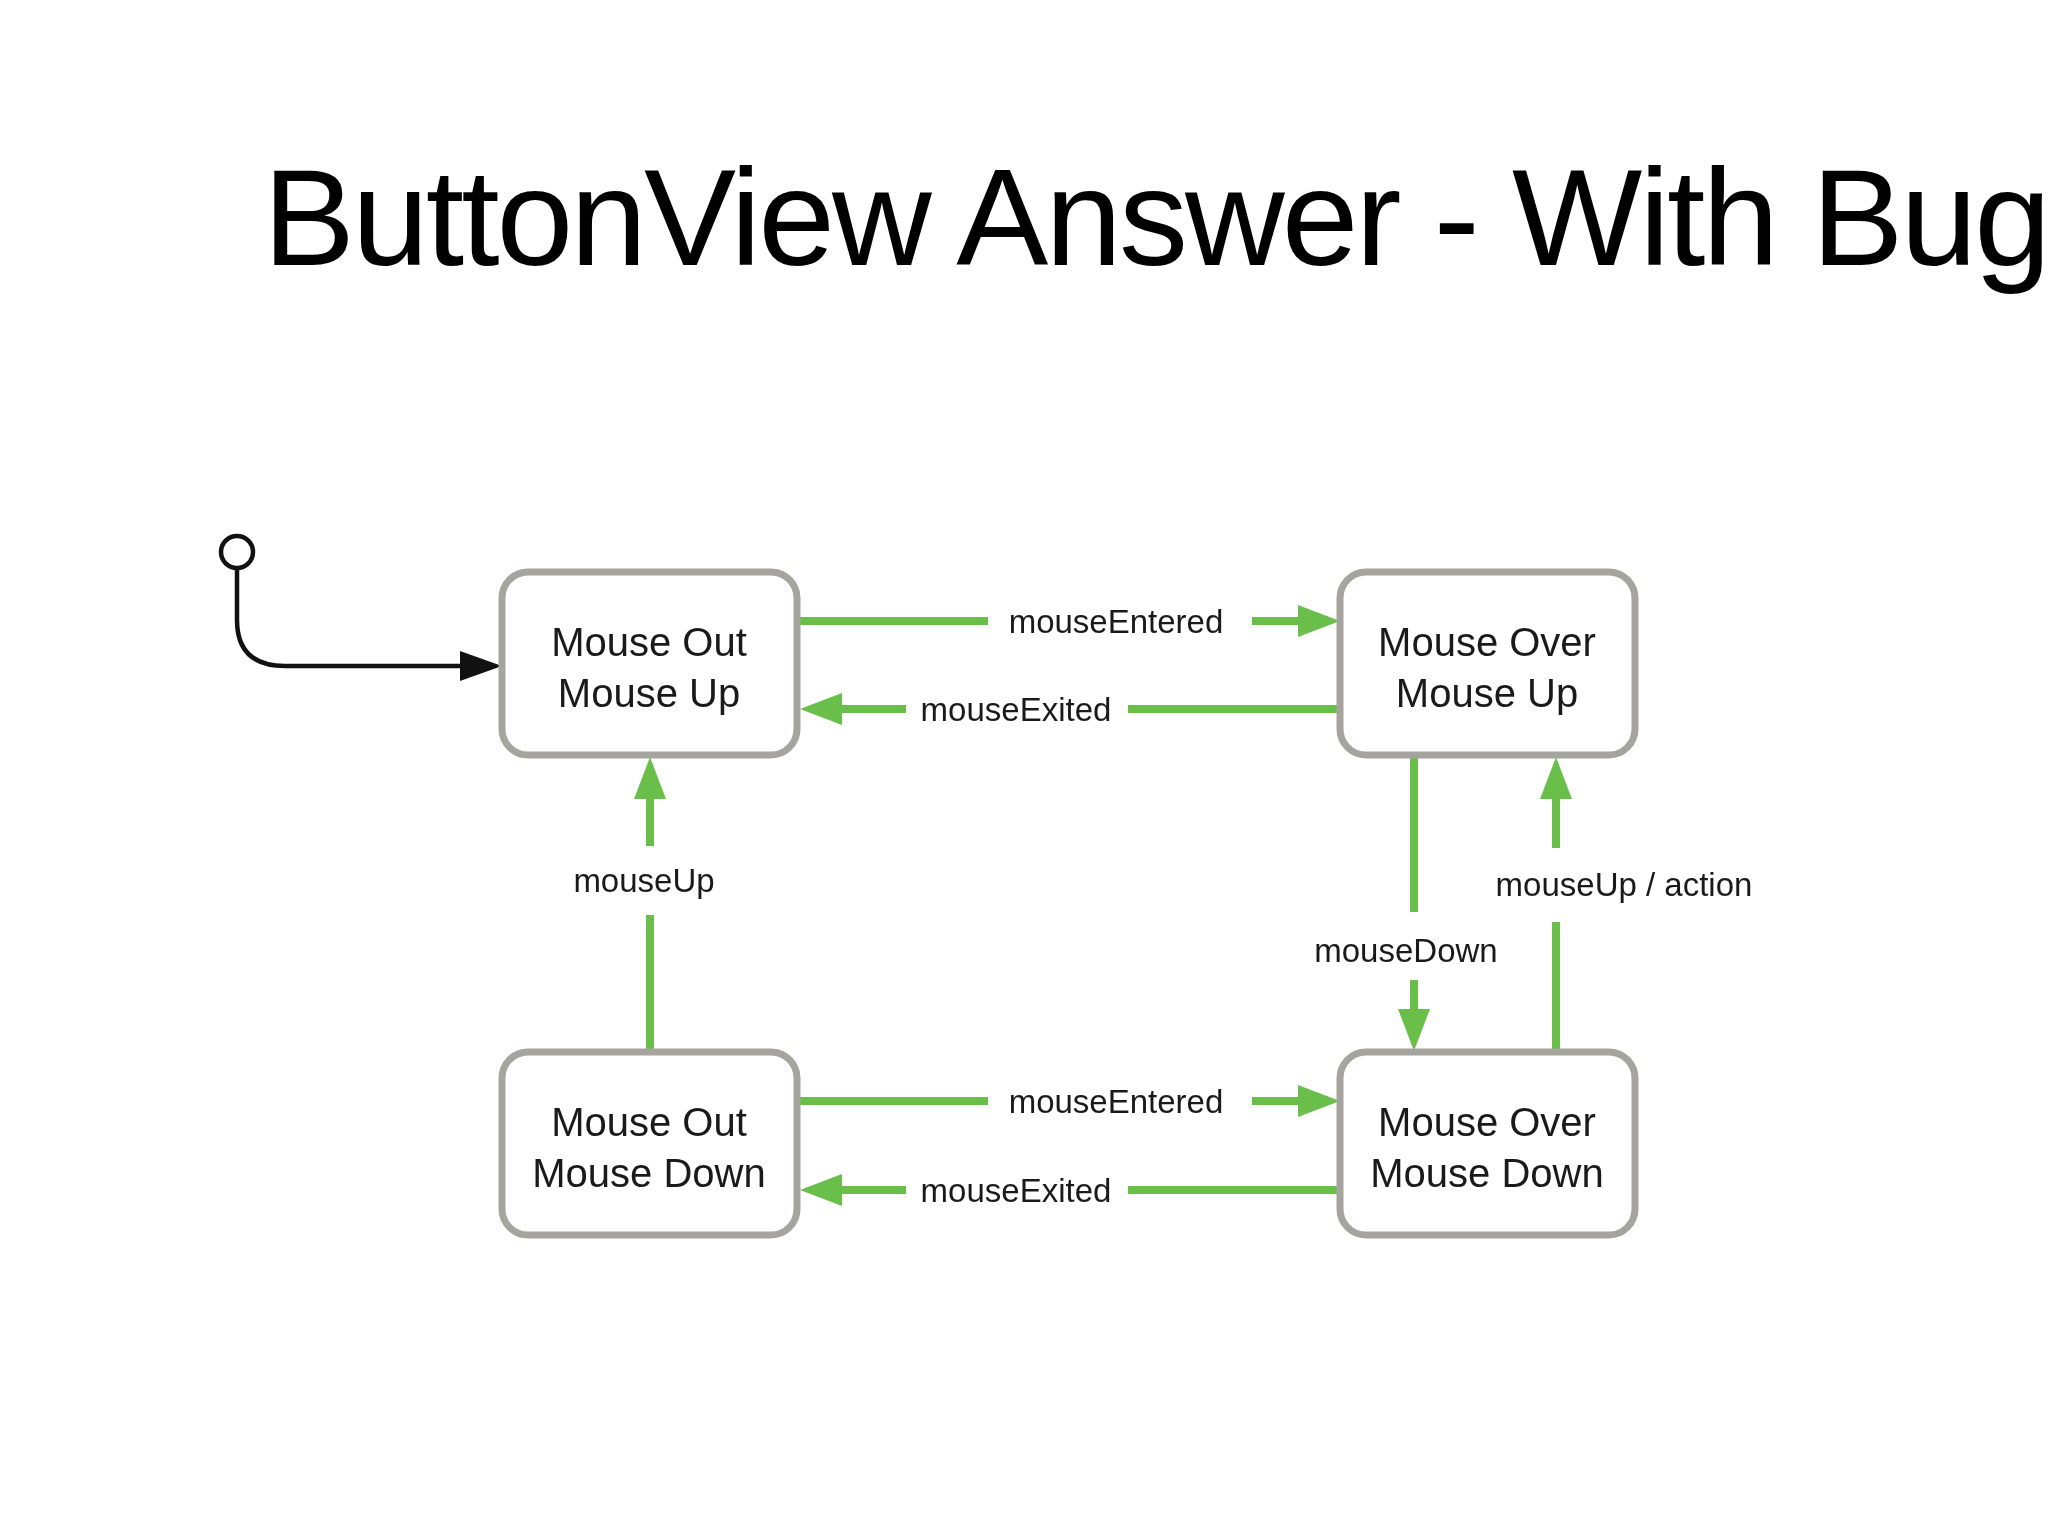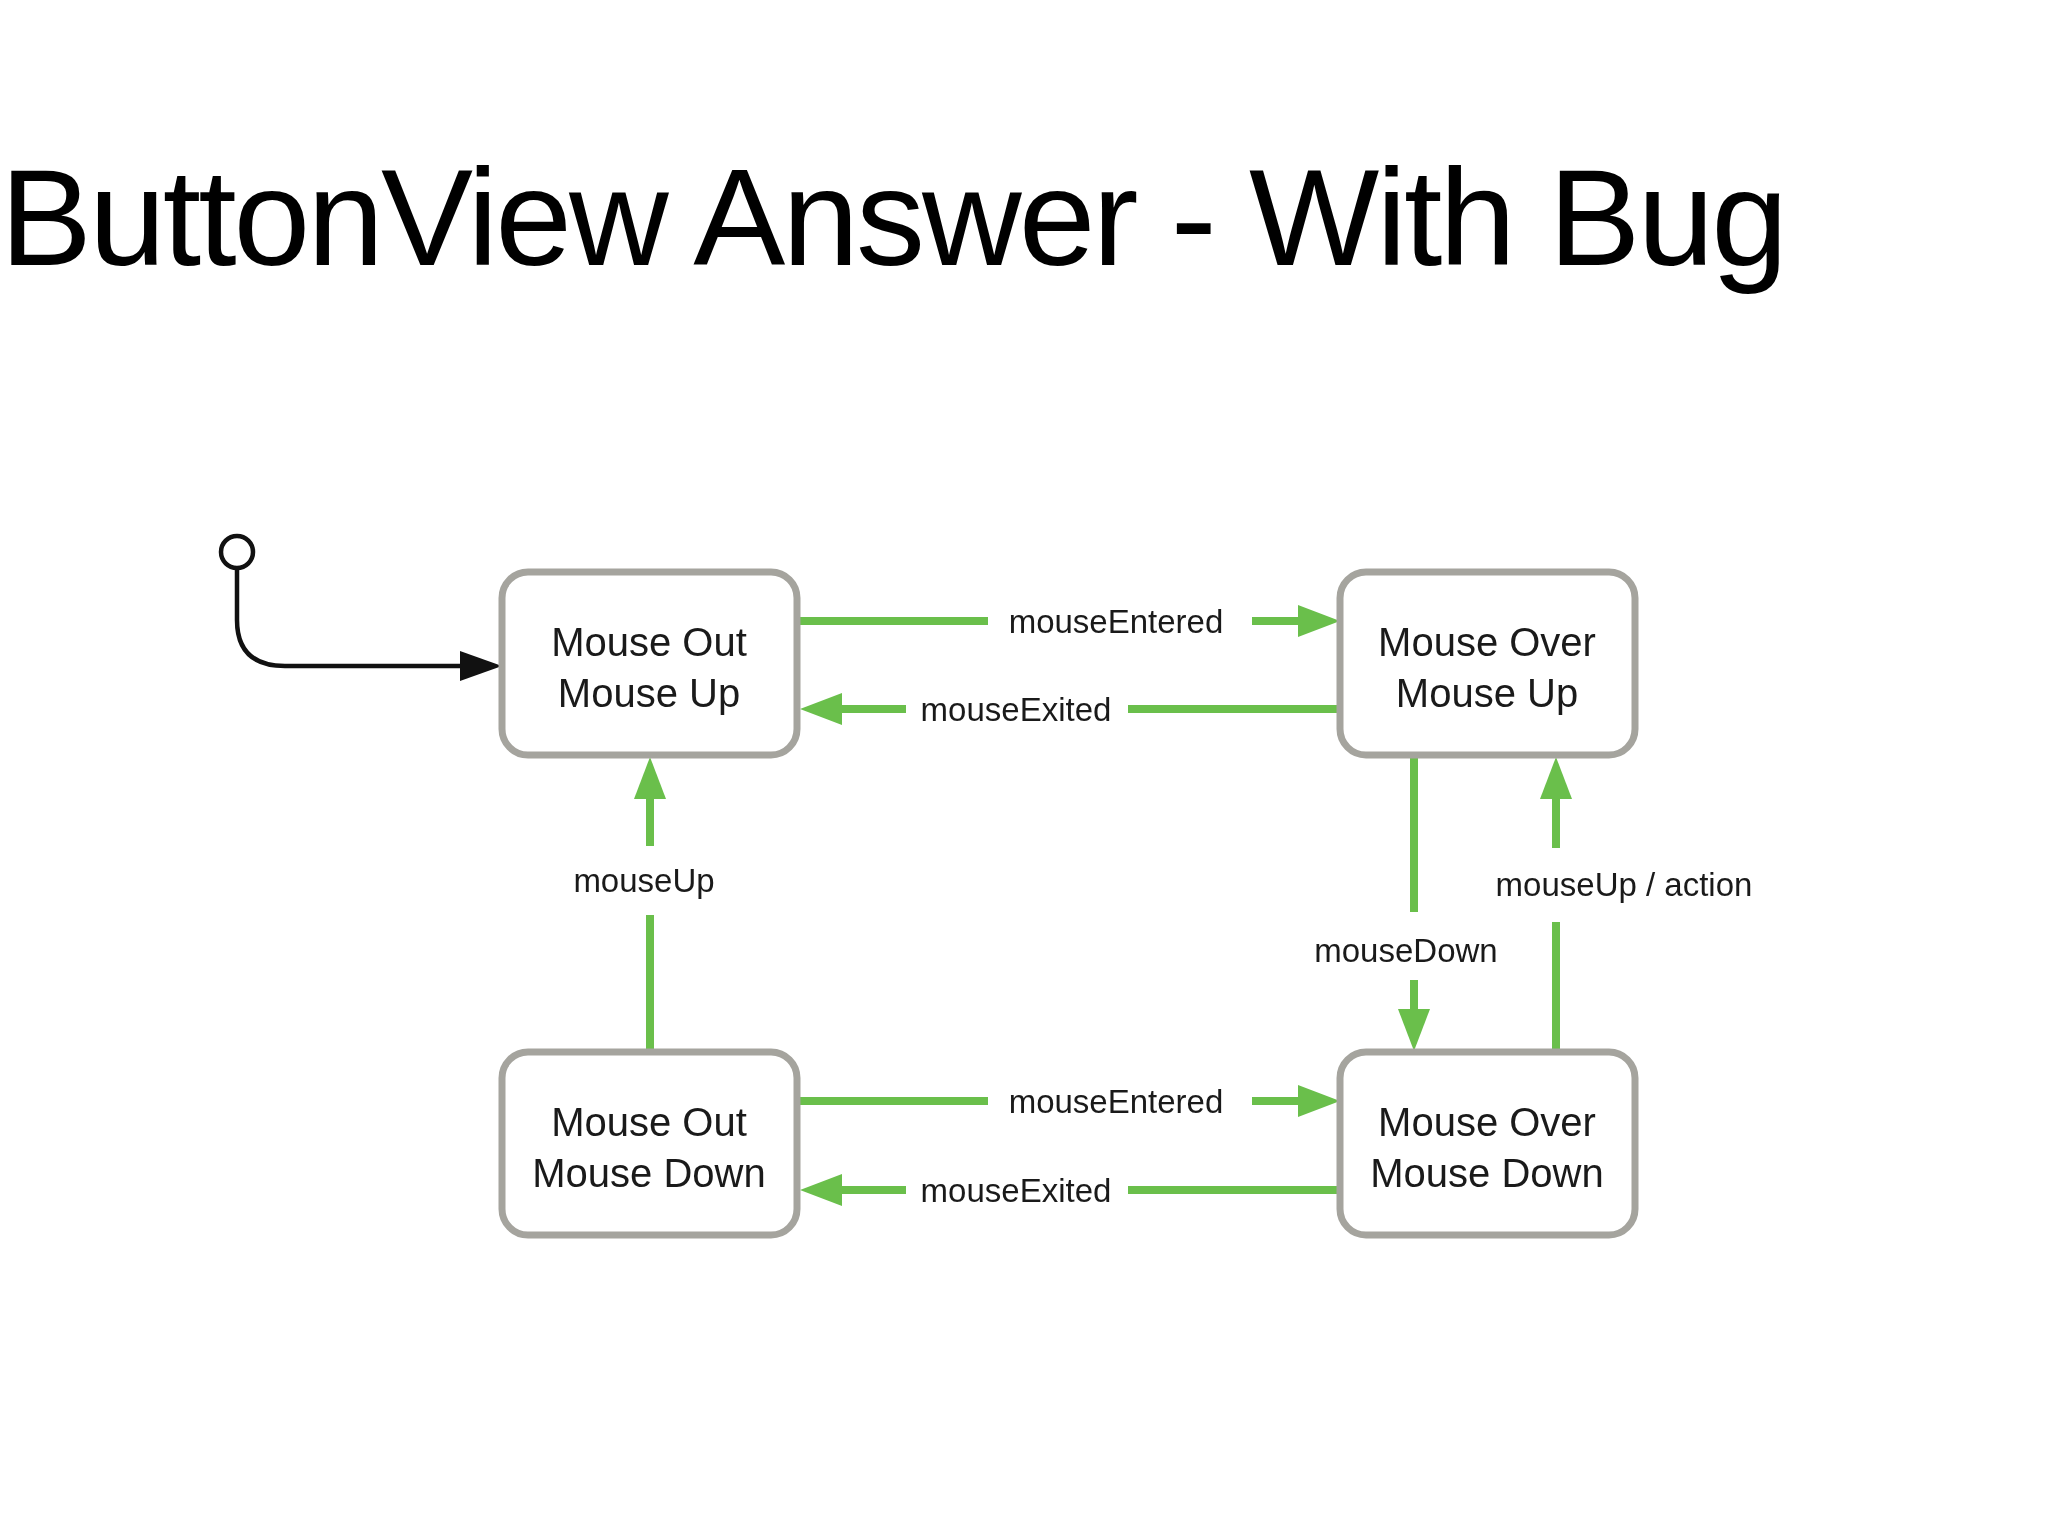--- a/index.html
+++ b/index.html
@@ -14,21 +14,21 @@
     background: var(--background, #ffffff);
     overflow: hidden;
     font-family: "Liberation Sans", sans-serif;
   }
   .title {
     position: absolute;
     top: 148px;
     left: 0;
     width: 100%;
     margin: 0;
-    text-align: left;
+    text-align: right;
     font-family: "Liberation Sans", sans-serif;
     font-weight: 300;
     font-size: 138px;
     line-height: 1;
     letter-spacing: -3px;
     color: #000000;
     white-space: nowrap;
   }
   .diagram {
     position: absolute;

